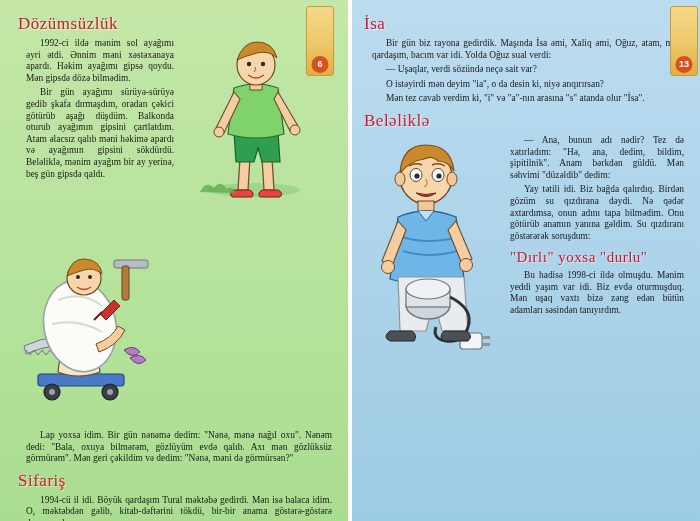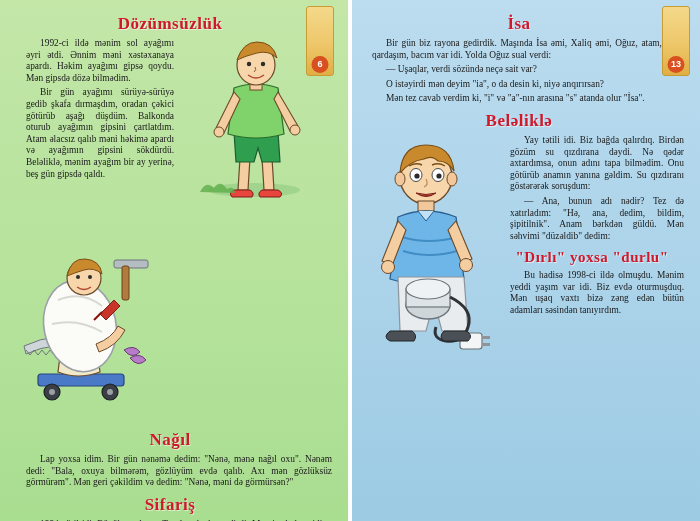--- a/index.html
+++ b/index.html
@@ -51,44 +51,44 @@
     position: absolute;
     top: 6px;
     width: 26px;
     height: 68px;
     background: linear-gradient(180deg, #f4d98a 0%, #eec76a 55%, #e0ae44 100%);
     border: 1px solid #c99b33;
     border-radius: 3px;
     z-index: 30;
   }
   .page-tab.left { right: 14px; }
-  .page-tab.right { right: 10px; }
+  .page-tab.right { right: 2px; }
   .page-num-circle {
     position: absolute;
     left: 50%;
     bottom: 2px;
     transform: translateX(-50%);
     width: 17px;
     height: 17px;
     border-radius: 50%;
     background: #d8501f;
     color: #fff;
     font-family: "Liberation Sans", sans-serif;
     font-size: 9px;
     font-weight: bold;
     line-height: 17px;
     text-align: center;
   }
   
   h2.title {
     margin: 0 10px 4px 0;
     font-family: "Liberation Serif", serif;
-    font-weight: bold;
+    font-weight: normal;
     color: #d0182b;
-    text-align: center;
+    text-align: left;
     font-size: 17px;
     letter-spacing: .5px;
     text-shadow: 1px 1px 0 rgba(255,255,255,.55);
   }
   h2.title.small { font-size: 15px; }
   h2.title.two-line { line-height: 1.05; }
   p.body {
     margin: 0 0 3px 8px;
     font-size: 9.4px;
     line-height: 11.6px;
@@ -202,21 +202,20 @@
 
           <path d="M106 96 q10 -6 16 2 q-8 8 -16 -2 z" fill="#b87bc8" stroke="#6c3a79" stroke-width="1"></path>
           <path d="M112 104 q10 -6 16 2 q-8 8 -16 -2 z" fill="#b87bc8" stroke="#6c3a79" stroke-width="1"></path>
         </svg>
       </div>
 
       <p class="body">Bir gün ayağımı sürüyə-sürüyə gedib şkafa dırmaşdım, oradan çəkici götürüb aşağı düşdüm. Balkonda oturub ayağımın gipsini çartlatdım. Atam əlacsız qalıb məni həkimə apardı və ayağımın gipsini sökdürdü. Beləliklə, mənim ayağım bir ay yerinə, beş gün gipsdə qaldı.</p>
     </div>
 
     <div class="sec" style="clear:both;">
-      <h2 class="title">Nağıl</h2>
       <p class="body">Lap yoxsa idim. Bir gün nənəmə dedim: "Nənə, mənə nağıl oxu". Nənəm dedi: "Bala, oxuya bilmərəm, gözlüyüm evdə qalıb. Axı mən gözlüksüz görmürəm". Mən geri çəkildim və dedim: "Nənə, məni də görmürsən?"</p>
     </div>
 
     <div class="sec">
       <h2 class="title">Sifariş</h2>
       <p class="body">1994-cü il idi. Böyük qardaşım Tural məktəbə gedirdi. Mən isə balaca idim. O, məktəbdən gəlib, kitab-dəftərini tökdü, bir-bir anama göstərə-göstərə dayanmadan</p>
     </div>
 
   </div>
 
@@ -282,22 +281,22 @@
 
           <rect x="96" y="196" width="22" height="16" rx="3" fill="#f3f5f6" stroke="#6d757c" stroke-width="1.2"></rect>
           <rect x="118" y="199" width="8" height="3" fill="#8e949a"></rect>
           <rect x="118" y="206" width="8" height="3" fill="#8e949a"></rect>
 
           <path d="M26 194 q-8 6 0 10 h24 q4 -6 -2 -10 z" fill="#4a5056" stroke="#23272b" stroke-width="1"></path>
           <path d="M80 194 q-6 6 0 10 h24 q6 -6 -2 -10 z" fill="#4a5056" stroke="#23272b" stroke-width="1"></path>
         </svg>
       </div>
 
+      <p class="body">— Ana, bunun adı nədir? Tez də xatırladım: "Hə, ana, dedim, bildim, şipitilnik". Anam bərkdən güldü. Mən səhvimi "düzəldib" dedim:</p>
       <p class="body">Yay tətili idi. Biz bağda qalırdıq. Birdən gözüm su qızdırana dəydi. Nə qədər axtardımsa, onun adını tapa bilmədim. Onu götürüb anamın yanına gəldim. Su qızdıranı göstərərək soruşdum:</p>
-      <p class="body">— Ana, bunun adı nədir? Tez də xatırladım: "Hə, ana, dedim, bildim, şipitilnik". Anam bərkdən güldü. Mən səhvimi "düzəldib" dedim:</p>
 
       <div class="sec" style="margin-top:8px;">
         <h2 class="title small two-line">"Dırlı" yoxsa "durlu"</h2>
         <p class="body">Bu hadisə 1998-ci ildə olmuşdu. Mənim yeddi yaşım var idi. Biz evdə oturmuşduq. Mən uşaq vaxtı bizə zəng edən bütün adamları səsindən tanıyırdım.</p>
       </div>
     </div>
 
   </div>
 </div>
 

